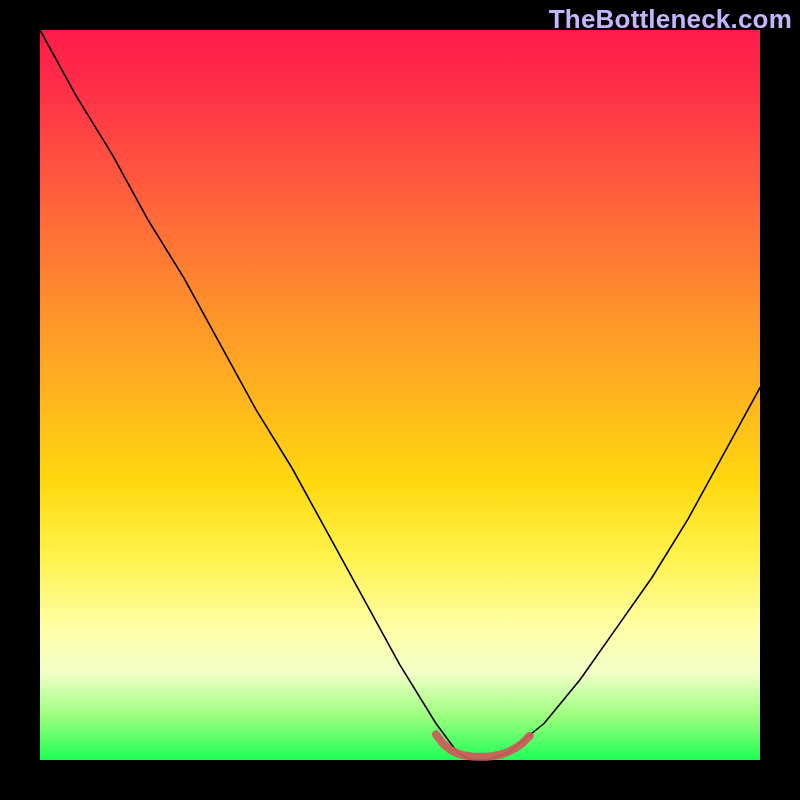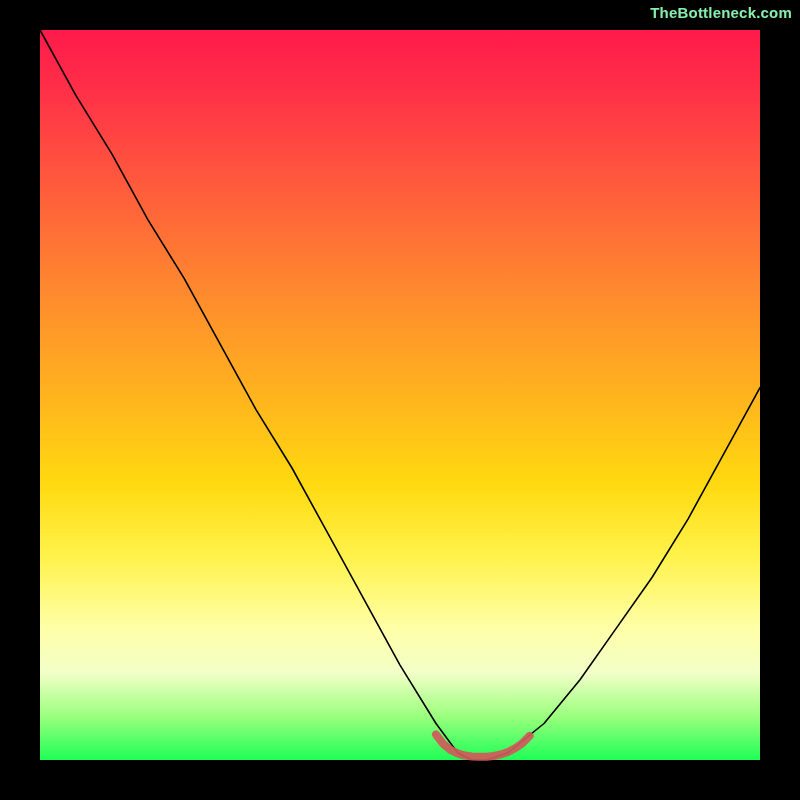--- a/index.html
+++ b/index.html
@@ -14,22 +14,22 @@
   .frame {
     position: relative;
     width: 800px;
     height: 800px;
     background: #000;
   }
   .watermark {
     position: absolute;
     top: 4px;
     right: 8px;
-    color: #86efac;
-    font-size: 15px;
+    color: #c4b5fd;
+    font-size: 26px;
     font-weight: 600;
     letter-spacing: 0.2px;
     user-select: none;
   }
   
   .plot {
     position: absolute;
     left: 40px;
     top: 30px;
     width: 720px;

